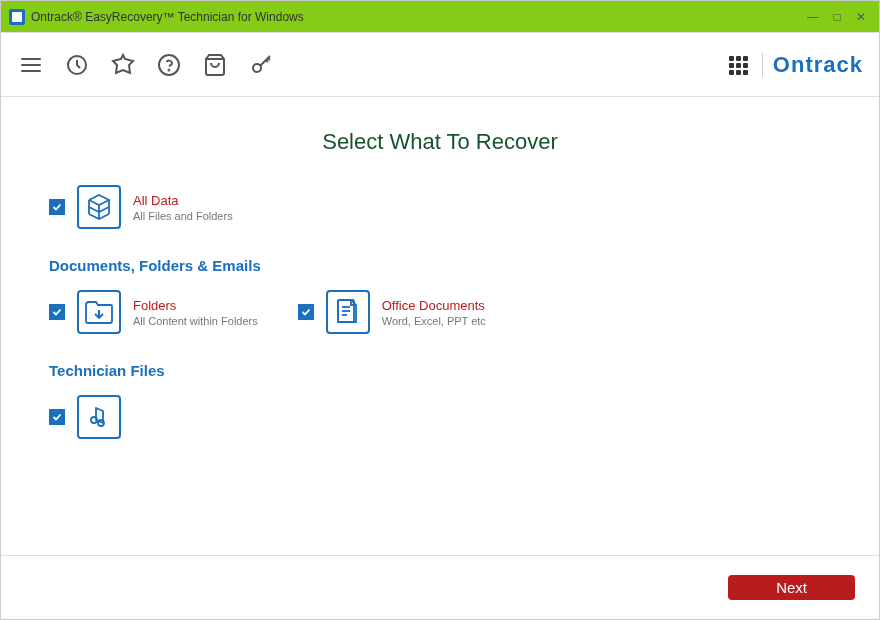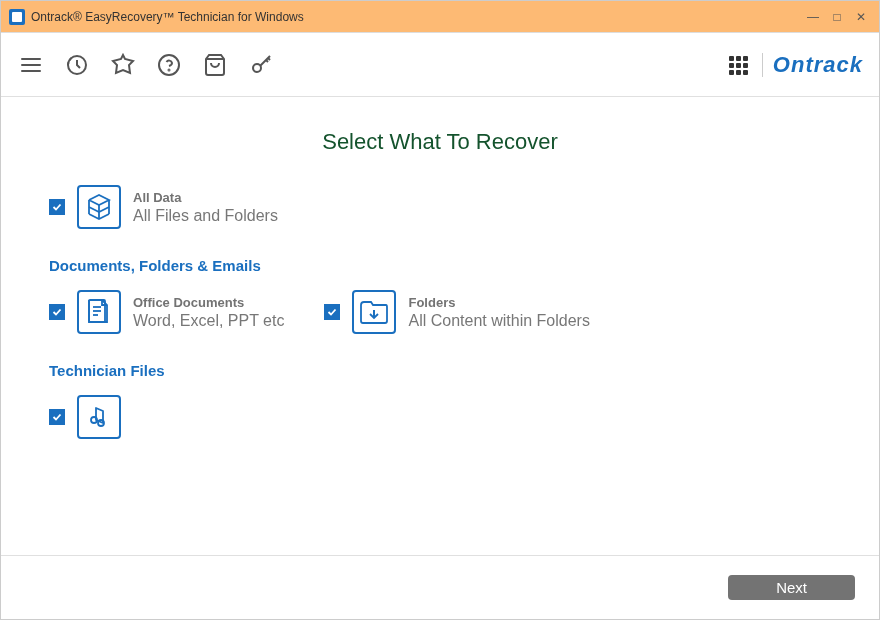--- a/index.html
+++ b/index.html
@@ -9,21 +9,21 @@
       width: 880px;
       height: 620px;
       overflow: hidden;
       display: flex;
       flex-direction: column;
       border: 1px solid #ccc;
     }
 
     
     .title-bar {
-      background: #fdba74;
+      background: #84cc16;
       height: 32px;
       display: flex;
       align-items: center;
       justify-content: space-between;
       padding: 0 8px;
       border-bottom: 1px solid #ddd;
       flex-shrink: 0;
     }
     .title-bar-left {
       display: flex;
@@ -95,21 +95,20 @@
     .toolbar-divider {
       width: 1px;
       height: 24px;
       background: #ccc;
     }
     .ontrack-logo {
       font-size: 22px;
       font-weight: 700;
       color: #1a6fbf;
       letter-spacing: 1px;
-      font-style: italic;
     }
 
     
     .main-content {
       flex: 1;
       padding: 32px 48px 20px 48px;
       overflow-y: auto;
     }
 
     .page-title {
@@ -178,43 +177,43 @@
       flex-shrink: 0;
       color: #1a6fbf;
     }
 
     .item-text {
       display: flex;
       flex-direction: column;
     }
     .item-name {
       font-size: 13px;
-      font-weight: 700;
-      color: #737373;
+      font-weight: 400;
+      color: #b91c1c;
     }
     .item-desc {
-      font-size: 16px;
+      font-size: 11px;
       color: #777;
       margin-top: 2px;
     }
 
     
     .footer {
       height: 64px;
       border-top: 1px solid #e0e0e0;
       display: flex;
       align-items: center;
       justify-content: flex-end;
       padding: 0 24px;
       flex-shrink: 0;
       background: #fff;
     }
 
     .next-btn {
-      background: #737373;
+      background: #b91c1c;
       color: #fff;
       border: none;
       border-radius: 4px;
       padding: 4px 48px;
       font-size: 15px;
       cursor: pointer;
       font-weight: 400;
     }
 
     
@@ -361,73 +360,73 @@
 
       <div class="item">
         <div class="checkbox-wrap">
           <div class="checkbox">
             <svg viewBox="0 0 10 10">
                 <polyline points="1.5,5 4,7.5 8.5,2.5" stroke="#fff" stroke-width="1.8" fill="none"></polyline>
               </svg>
           </div>
         </div>
         <div class="item-icon-box">
+          <svg width="30" height="26" viewBox="0 0 30 26" fill="none" stroke="#1a6fbf" stroke-width="1.8">
+            <path d="M2 6 Q2 3 5 3 L12 3 L14 6 L27 6 Q28 6 28 8 L28 22 Q28 24 26 24 L4 24 Q2 24 2 22 Z"></path>
+            <polyline points="15,11 15,19" stroke="#1a6fbf" stroke-width="2"></polyline>
+            <polyline points="11,15 15,19 19,15" stroke="#1a6fbf" stroke-width="1.8"></polyline>
+          </svg>
+        </div>
+        <div class="item-text">
+          <span class="item-name">Folders</span>
+          <span class="item-desc">All Content within Folders</span>
+        </div>
+      </div>
+
+      <div class="item">
+        <div class="checkbox-wrap">
+          <div class="checkbox">
+            <svg viewBox="0 0 10 10">
+                <polyline points="1.5,5 4,7.5 8.5,2.5" stroke="#fff" stroke-width="1.8" fill="none"></polyline>
+              </svg>
+          </div>
+        </div>
+        <div class="item-icon-box">
           <svg width="26" height="28" viewBox="0 0 26 28" fill="none" stroke="#1a6fbf" stroke-width="1.8">
             <rect x="3" y="2" width="16" height="22" rx="1"></rect>
             <line x1="7" y1="9" x2="15" y2="9"></line>
             <line x1="7" y1="13" x2="15" y2="13"></line>
             <line x1="7" y1="17" x2="12" y2="17"></line>
             <polyline points="16,2 16,7 21,7"></polyline>
             <polyline points="16,2 21,7 21,24 3,24 3,2"></polyline>
           </svg>
         </div>
         <div class="item-text">
           <span class="item-name">Office Documents</span>
           <span class="item-desc">Word, Excel, PPT etc</span>
         </div>
       </div>
 
+    </div>
+  </div>
+
+  <div class="section">
+    <div class="section-title">Technician Files</div>
+    <div class="items-row">
+
+
       <div class="item">
         <div class="checkbox-wrap">
           <div class="checkbox">
             <svg viewBox="0 0 10 10">
                 <polyline points="1.5,5 4,7.5 8.5,2.5" stroke="#fff" stroke-width="1.8" fill="none"></polyline>
               </svg>
           </div>
         </div>
         <div class="item-icon-box">
-          <svg width="30" height="26" viewBox="0 0 30 26" fill="none" stroke="#1a6fbf" stroke-width="1.8">
-            <path d="M2 6 Q2 3 5 3 L12 3 L14 6 L27 6 Q28 6 28 8 L28 22 Q28 24 26 24 L4 24 Q2 24 2 22 Z"></path>
-            <polyline points="15,11 15,19" stroke="#1a6fbf" stroke-width="2"></polyline>
-            <polyline points="11,15 15,19 19,15" stroke="#1a6fbf" stroke-width="1.8"></polyline>
-          </svg>
-        </div>
-        <div class="item-text">
-          <span class="item-name">Folders</span>
-          <span class="item-desc">All Content within Folders</span>
-        </div>
-      </div>
-
-    </div>
-  </div>
-
-  <div class="section">
-    <div class="section-title">Technician Files</div>
-    <div class="items-row">
-
-
-      <div class="item">
-        <div class="checkbox-wrap">
-          <div class="checkbox">
-            <svg viewBox="0 0 10 10">
-                <polyline points="1.5,5 4,7.5 8.5,2.5" stroke="#fff" stroke-width="1.8" fill="none"></polyline>
-              </svg>
-          </div>
-        </div>
-        <div class="item-icon-box">
           <svg width="28" height="28" viewBox="0 0 28 28" fill="none" stroke="#1a6fbf" stroke-width="1.8">
             <path d="M11 5 L18 8 L18 20 L11 17 Z" stroke-linejoin="round"></path>
             <ellipse cx="9" cy="17" rx="3" ry="3"></ellipse>
             <ellipse cx="16" cy="20" rx="3" ry="3"></ellipse>
           </svg>
         </div>
       </div>
 
     </div>
   </div>

